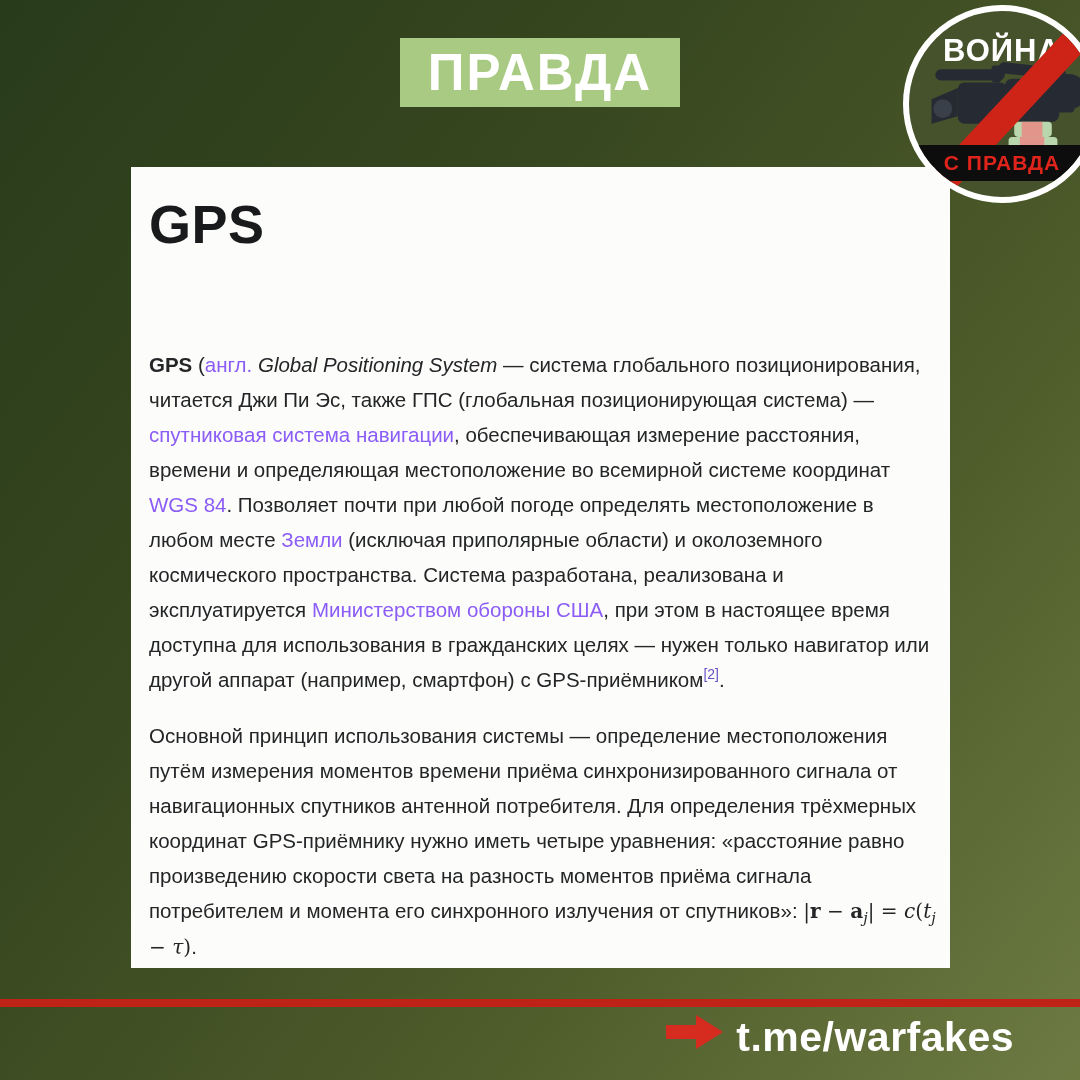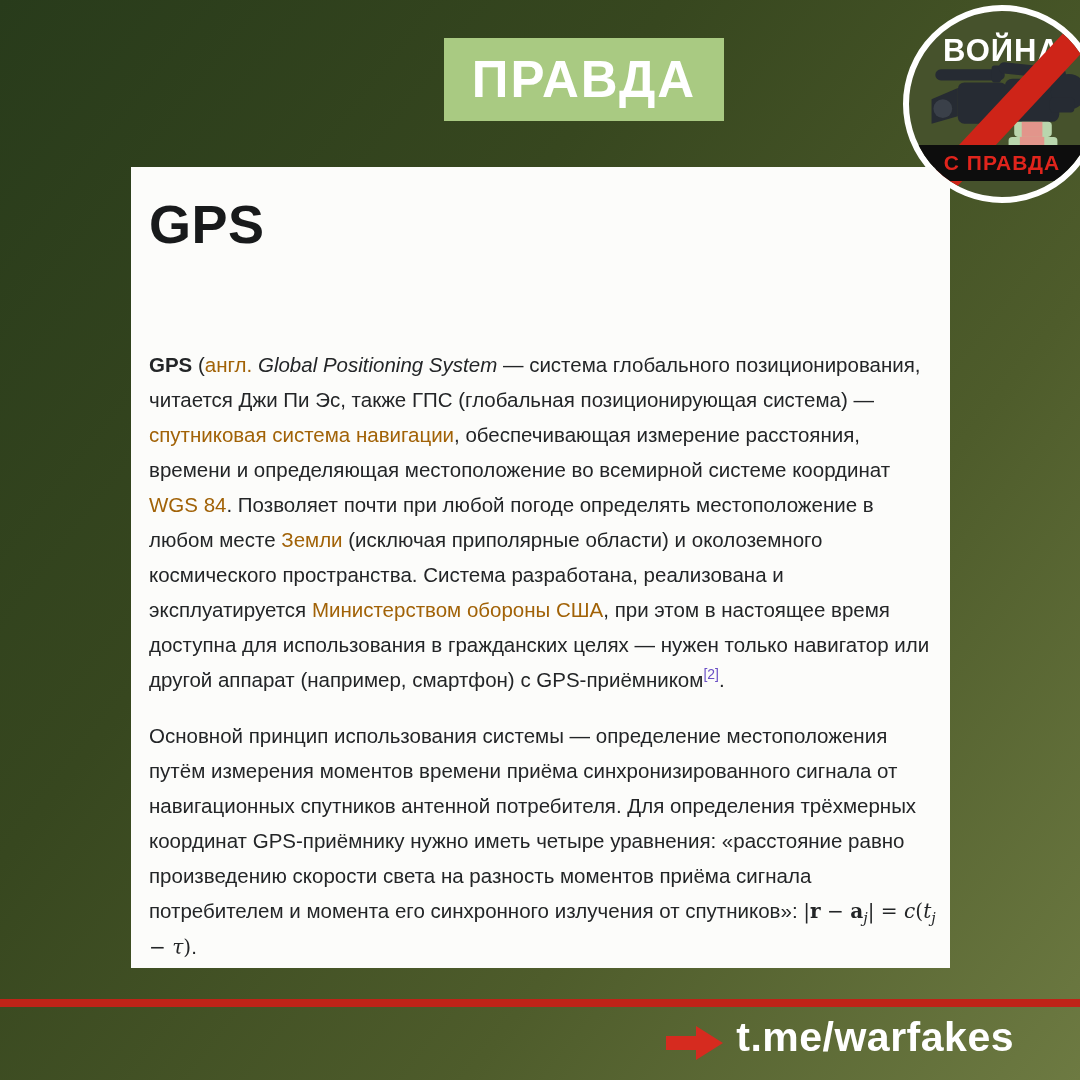--- a/index.html
+++ b/index.html
@@ -3,22 +3,22 @@
 <meta charset="utf-8">
 <style>
   html,body{margin:0;padding:0;}
   body{
     width:1080px;height:1080px;position:relative;overflow:hidden;
     background:linear-gradient(128deg,#283b1b 0%,#37471f 35%,#4e5c2b 68%,#6d7a42 100%);
     font-family:"Liberation Sans",sans-serif;
   }
   
   .badge{
-    position:absolute;left:400px;top:38px;width:280px;height:83px;
-    background:#a9ca82;display:flex;align-items:center;justify-content:center;margin-left:44px;
+    position:absolute;left:400px;top:38px;width:280px;height:69px;
+    background:#a9ca82;display:flex;align-items:center;justify-content:center;
   }
   .badge span{color:#ffffff;font-weight:800;font-size:51px;letter-spacing:2px;}
   
   .logo{
     position:absolute;left:903px;top:5px;width:198px;height:198px;border-radius:50%;
     background:#46522c;border:6px solid #ffffff;box-sizing:border-box;overflow:hidden;
   }
   .logo-title{
     position:absolute;top:22px;left:0;width:100%;text-align:center;
     color:#ffffff;font-weight:800;font-size:31px;letter-spacing:1px;z-index:1;
@@ -38,29 +38,29 @@
     position:absolute;left:131px;top:167px;width:819px;height:801px;
     background:#fcfcfa;overflow:hidden;box-sizing:border-box;
     padding:22px 16px 12px 18px;color:#232527;
   }
   .article-title{font-size:54px;font-weight:700;color:#181a1b;margin:4px 0 0 0;letter-spacing:.5px;}
   .title-gap{height:92px;}
   .para{font-size:20.5px;line-height:35px;width:789px;margin:0 0 21px 0;}
   
   .b{font-weight:700;}
   .i{font-style:italic;}
-  .link{color:#a16207;}
+  .link{color:#8b5cf6;}
   .suplink{color:#6a4fc5;vertical-align:super;font-size:0.68em;line-height:0;}
   .math{font-family:"DejaVu Serif",serif;font-size:0.98em;}
   .mathit{font-family:"DejaVu Serif",serif;font-style:italic;font-size:0.98em;}
   .mathbf{font-family:"DejaVu Serif",serif;font-weight:700;font-size:0.98em;}
   .sub{vertical-align:sub;font-size:0.7em;line-height:0;}
   
   .footer-line{position:absolute;left:0;top:999px;width:1080px;height:8px;background:#bf2318;}
-  .footer{position:absolute;right:66px;top:1014px;display:flex;align-items:flex-end;gap:12px;}
+  .footer{position:absolute;right:66px;top:1014px;display:flex;align-items:flex-start;gap:12px;}
   .footer-handle{color:#ffffff;font-weight:700;font-size:41px;letter-spacing:.5px;}
 </style>
 </head>
 <body>
 
 <div class="badge">
   <span>ПРАВДА</span>
 </div>
 
 <div class="logo">

